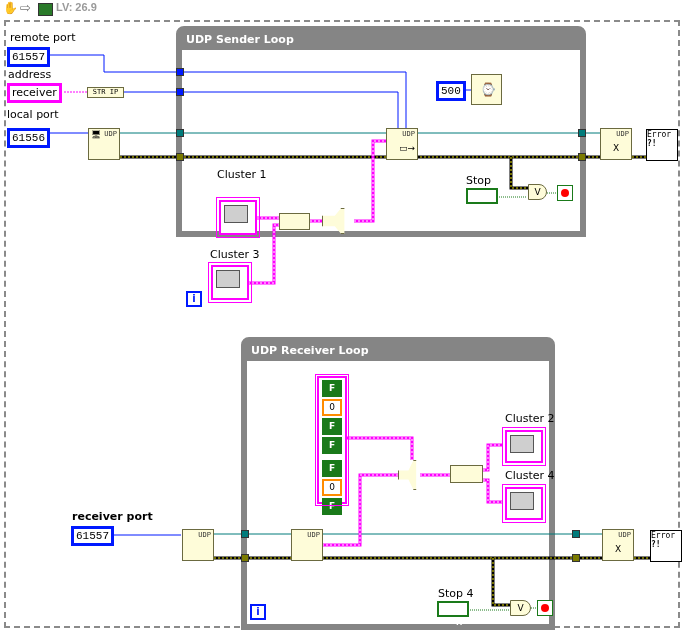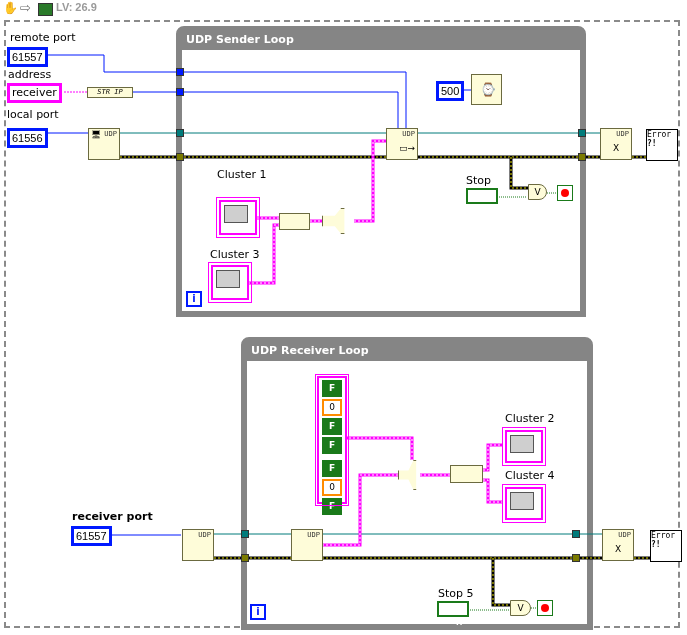--- a/index.html
+++ b/index.html
@@ -4,21 +4,21 @@
 <style>
   html,body{margin:0;padding:0;background:#fff;}
   body{width:687px;height:635px;position:relative;overflow:hidden;font-family:"DejaVu Sans",sans-serif;}
   .abs{position:absolute;}
   .toolbar{left:0;top:0;height:18px;width:200px;}
   .lv-ver{left:56px;top:1px;font-size:11px;font-weight:bold;color:#9a9a9a;font-family:"Liberation Sans",sans-serif;}
   .outer{left:4px;top:20px;width:676px;height:608px;border:2px dashed #8a8a8a;box-sizing:border-box;}
   .loop{border:6px solid #858585;border-radius:8px 8px 0 0;box-sizing:border-box;background:#fff;}
   .loop-title{background:#858585;color:#fff;font-size:11px;font-weight:bold;height:18px;line-height:16px;padding-left:4px;font-family:"DejaVu Sans",sans-serif;}
   .label{font-size:11px;color:#000;font-family:"DejaVu Sans",sans-serif;white-space:nowrap;}
-  .num{border:3px solid #0019ff;background:#fff;font-size:11px;padding:0 2px;height:14px;line-height:14px;box-sizing:content-box;font-family:Liberation Sans, sans-serif;}
+  .num{border:3px solid #0019ff;background:#fff;font-size:11px;padding:0 2px;height:14px;line-height:14px;box-sizing:content-box;font-family:Liberation Mono, monospace;}
   .str{border:3px solid #ff00ff;background:#fff;font-size:11px;padding:0 2px;height:14px;line-height:14px;font-family:"DejaVu Sans",sans-serif;}
   .vi{background:#fefcd9;border:1px solid #6b6a40;box-sizing:border-box;}
   .vi-udp{font-size:7px;color:#333;position:absolute;right:2px;top:1px;font-family:"DejaVu Sans Mono",monospace;}
   .tunnel{width:8px;height:8px;box-sizing:border-box;border:1px solid #333;}
   .error-ind{background:#fff;border:1px solid #000;font-size:8px;line-height:9px;font-family:"DejaVu Sans Mono",monospace;}
   .cluster{border:2px solid #ff00ff;outline:1px solid #ff00ff;outline-offset:2px;background:#fff;}
   .cl-inner{position:absolute;left:3px;top:3px;width:22px;height:16px;background:#cfcfcf;border:1px solid #555;}
   .bool-ctl{border:2px solid #1a7a1a;background:#fff;}
   .bool-ctl span{display:block;margin:16px;background:#1a7a1a;color:#fff;font-size:7px;font-weight:bold;text-align:center;line-height:8px;font-family:"DejaVu Sans",sans-serif;}
   .iter{border:2px solid #0019ff;background:#fff;color:#0019ff;font-size:10px;font-weight:bold;text-align:center;line-height:11px;width:12px;height:12px;font-family:"DejaVu Sans",sans-serif;}
@@ -31,24 +31,24 @@
 
 <div class="abs toolbar">
   <span class="abs" style="left:3px;top:1px;font-size:12px;">✋</span>
   <span class="abs" style="left:20px;top:0px;font-size:13px;color:#777;">⇨</span>
   <span class="abs" style="left:38px;top:3px;width:13px;height:11px;background:#2a7a2a;border:1px solid #333;"></span>
   <span class="abs lv-ver">LV: 26.9</span>
 </div>
 
 <div class="abs outer"></div>
 
-<div class="abs loop" style="left:176px;top:26px;width:410px;height:291px;">
+<div class="abs loop" style="left:176px;top:26px;width:410px;height:211px;">
   <div class="loop-title">UDP Sender Loop</div>
 </div>
-<div class="abs loop" style="left:241px;top:337px;width:352px;height:293px;">
+<div class="abs loop" style="left:241px;top:337px;width:314px;height:293px;">
   <div class="loop-title">UDP Receiver Loop</div>
 </div>
 
 <svg class="wires" width="687" height="635">
 
   <polyline points="44,55 104,55 104,72 406,72 406,128" fill="none" stroke="#0019ff" stroke-width="1"></polyline>
 
   <line x1="64" y1="92" x2="87" y2="92" stroke="#ff00ff" stroke-width="1" stroke-dasharray="2,1"></line>
   <polyline points="120,92 398,92 398,128" fill="none" stroke="#0019ff" stroke-width="1"></polyline>
 
@@ -112,21 +112,21 @@
 
 <div class="abs tunnel" style="left:241px;top:530px;background:#007b7b;"></div>
 <div class="abs tunnel" style="left:241px;top:554px;background:#7b7b00;"></div>
 <div class="abs tunnel" style="left:572px;top:530px;background:#007b7b;"></div>
 <div class="abs tunnel" style="left:572px;top:554px;background:#7b7b00;"></div>
 
 <div class="abs label" style="left:10px;top:31px;">remote port</div>
 <div class="abs num" style="left:7px;top:47px;">61557</div>
 <div class="abs label" style="left:8px;top:68px;">address</div>
 <div class="abs str" style="left:7px;top:83px;">receiver</div>
-<div class="abs vi" style="left:87px;top:87px;width:46px;height:11px;font-size:7px;line-height:9px;text-align:center;font-family:'DejaVu Sans Mono',monospace;font-style:italic;">STR IP</div>
+<div class="abs vi" style="left:87px;top:87px;width:37px;height:11px;font-size:7px;line-height:9px;text-align:center;font-family:'DejaVu Sans Mono',monospace;">STR IP</div>
 <div class="abs label" style="left:7px;top:108px;">local port</div>
 <div class="abs num" style="left:7px;top:128px;">61556</div>
 
 <div class="abs vi" style="left:88px;top:128px;width:32px;height:32px;">
   <span class="vi-udp">UDP</span>
   <span class="abs" style="left:2px;top:1px;font-size:8px;">🖥</span>
 </div>
 
 <div class="abs vi" style="left:386px;top:128px;width:32px;height:32px;">
   <span class="vi-udp">UDP</span>
@@ -198,19 +198,19 @@
 <div class="abs vi" style="left:450px;top:465px;width:33px;height:18px;"></div>
 <div class="abs label" style="left:505px;top:412px;">Cluster 2</div>
 <div class="abs cluster" style="left:505px;top:430px;width:34px;height:29px;">
     <div class="cl-inner"></div>
   </div>
 <div class="abs label" style="left:505px;top:469px;">Cluster 4</div>
 <div class="abs cluster" style="left:505px;top:487px;width:34px;height:29px;">
     <div class="cl-inner"></div>
   </div>
 
-<div class="abs label" style="left:438px;top:587px;">Stop 5</div>
+<div class="abs label" style="left:438px;top:587px;">Stop 4</div>
 <div class="abs bool-ctl" style="left:437px;top:601px;width:28px;height:12px;">
     <span>TF</span>
   </div>
 <div class="abs vi" style="left:510px;top:600px;width:21px;height:16px;border-radius:0 10px 10px 0;font-size:9px;text-align:center;line-height:15px;">V</div>
 <div class="abs stop-term" style="left:537px;top:600px;"></div>
 <div class="abs iter" style="left:250px;top:604px;">i</div>
 
 </body></html>

